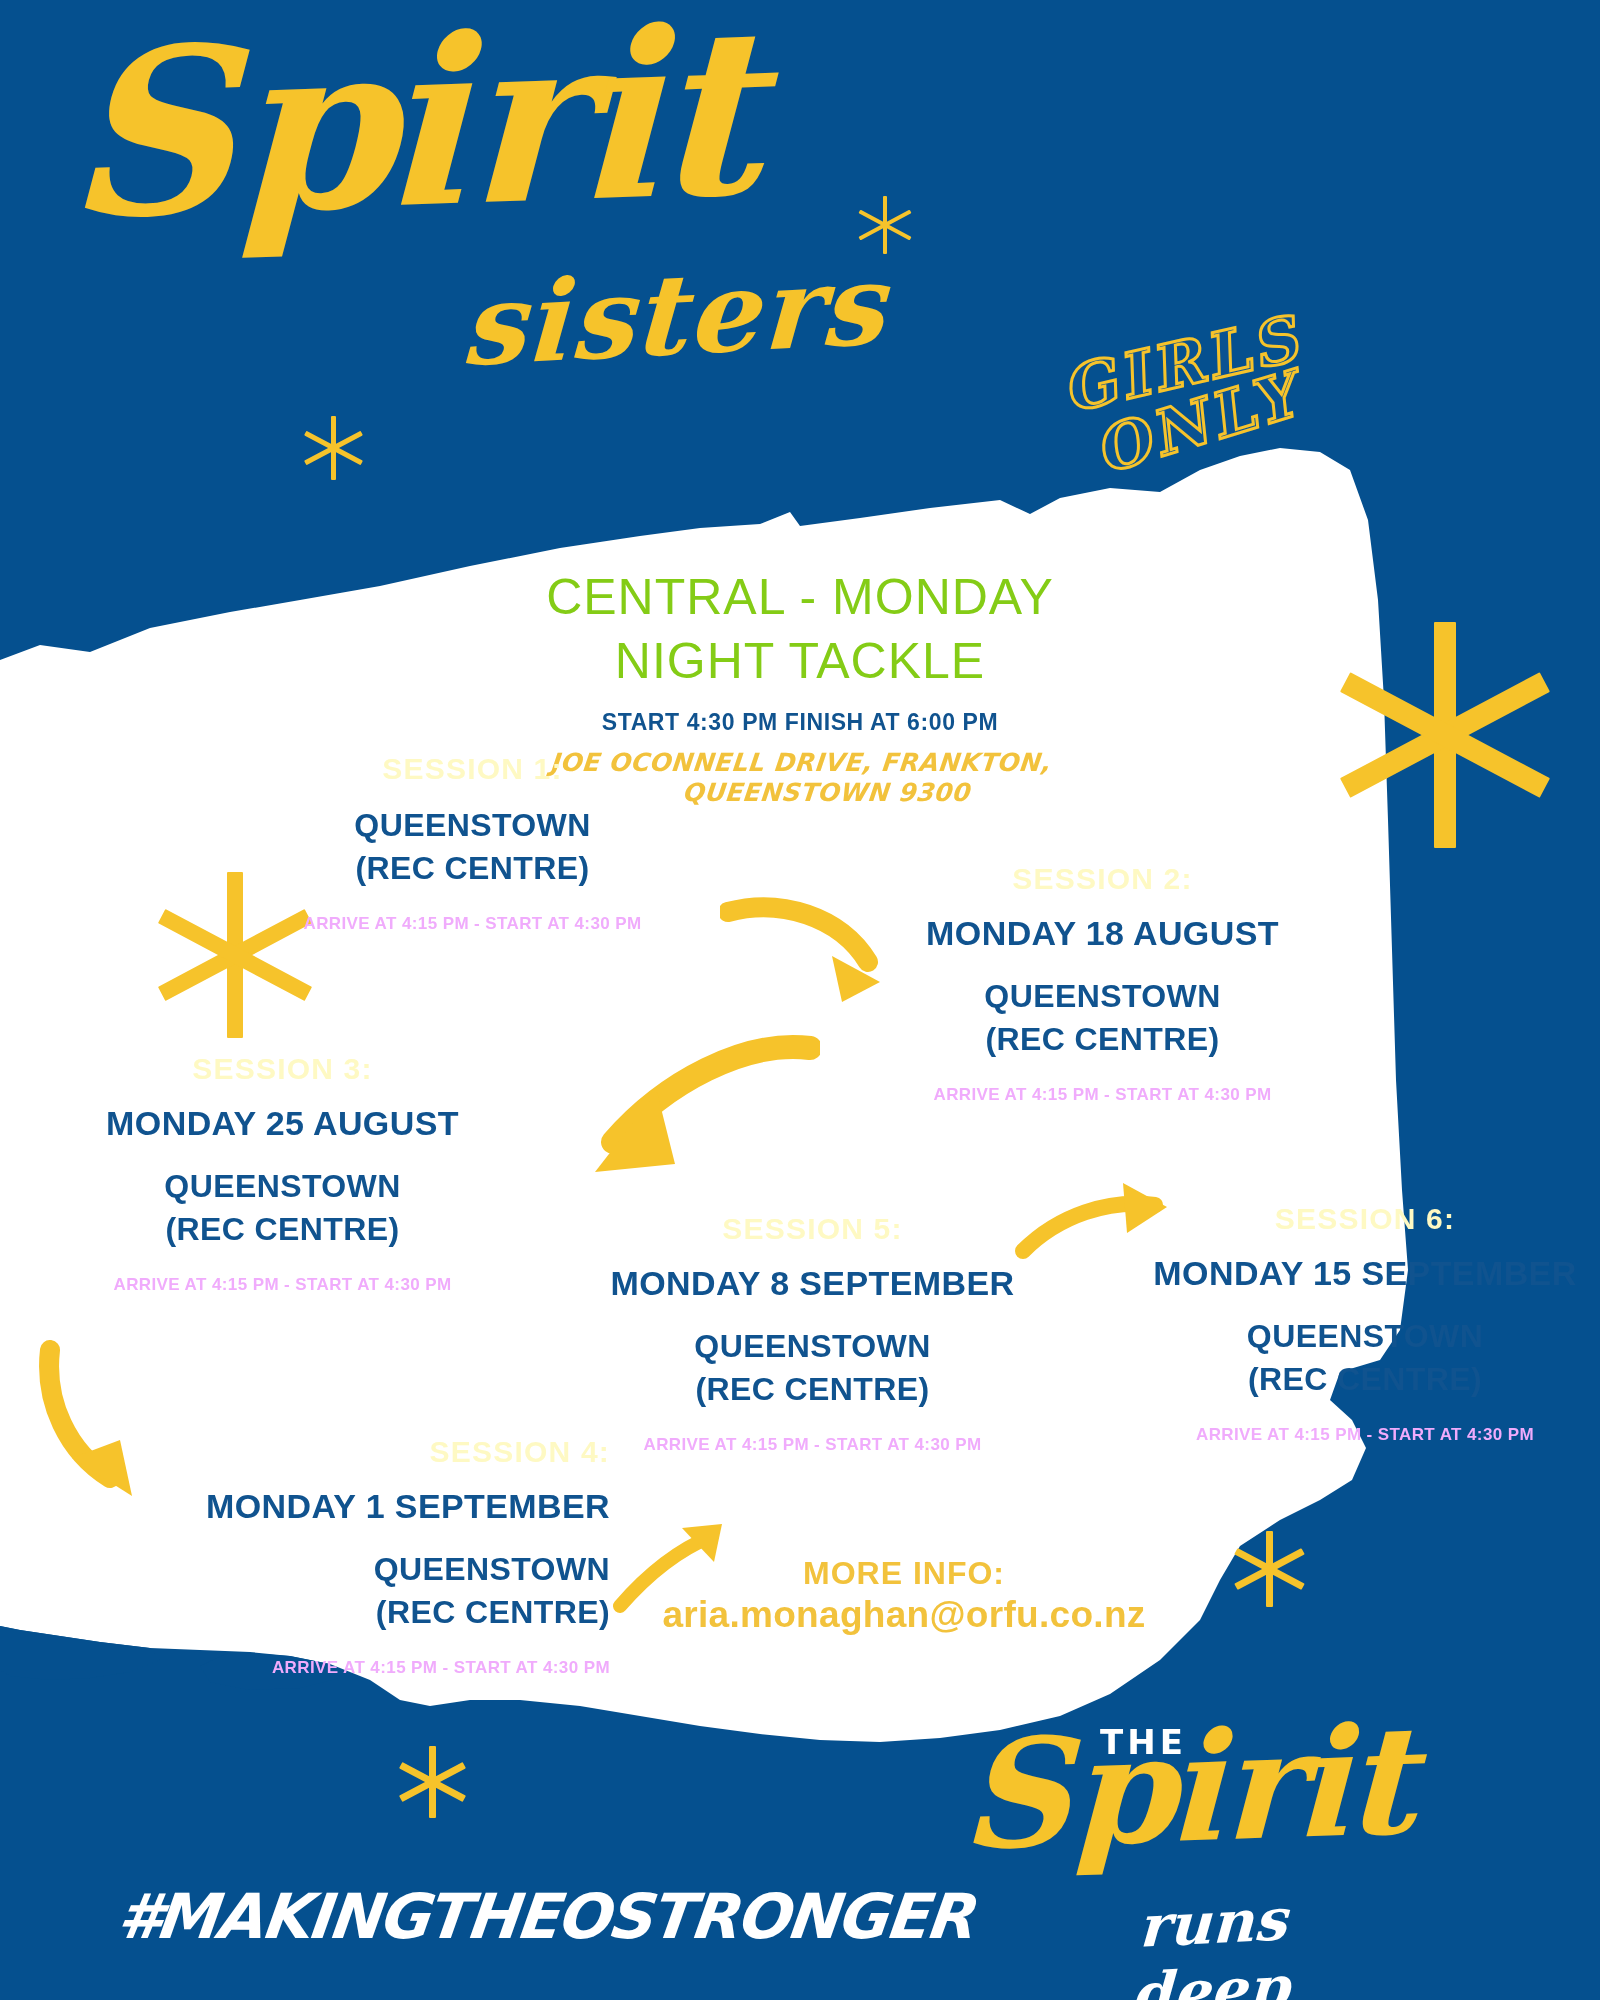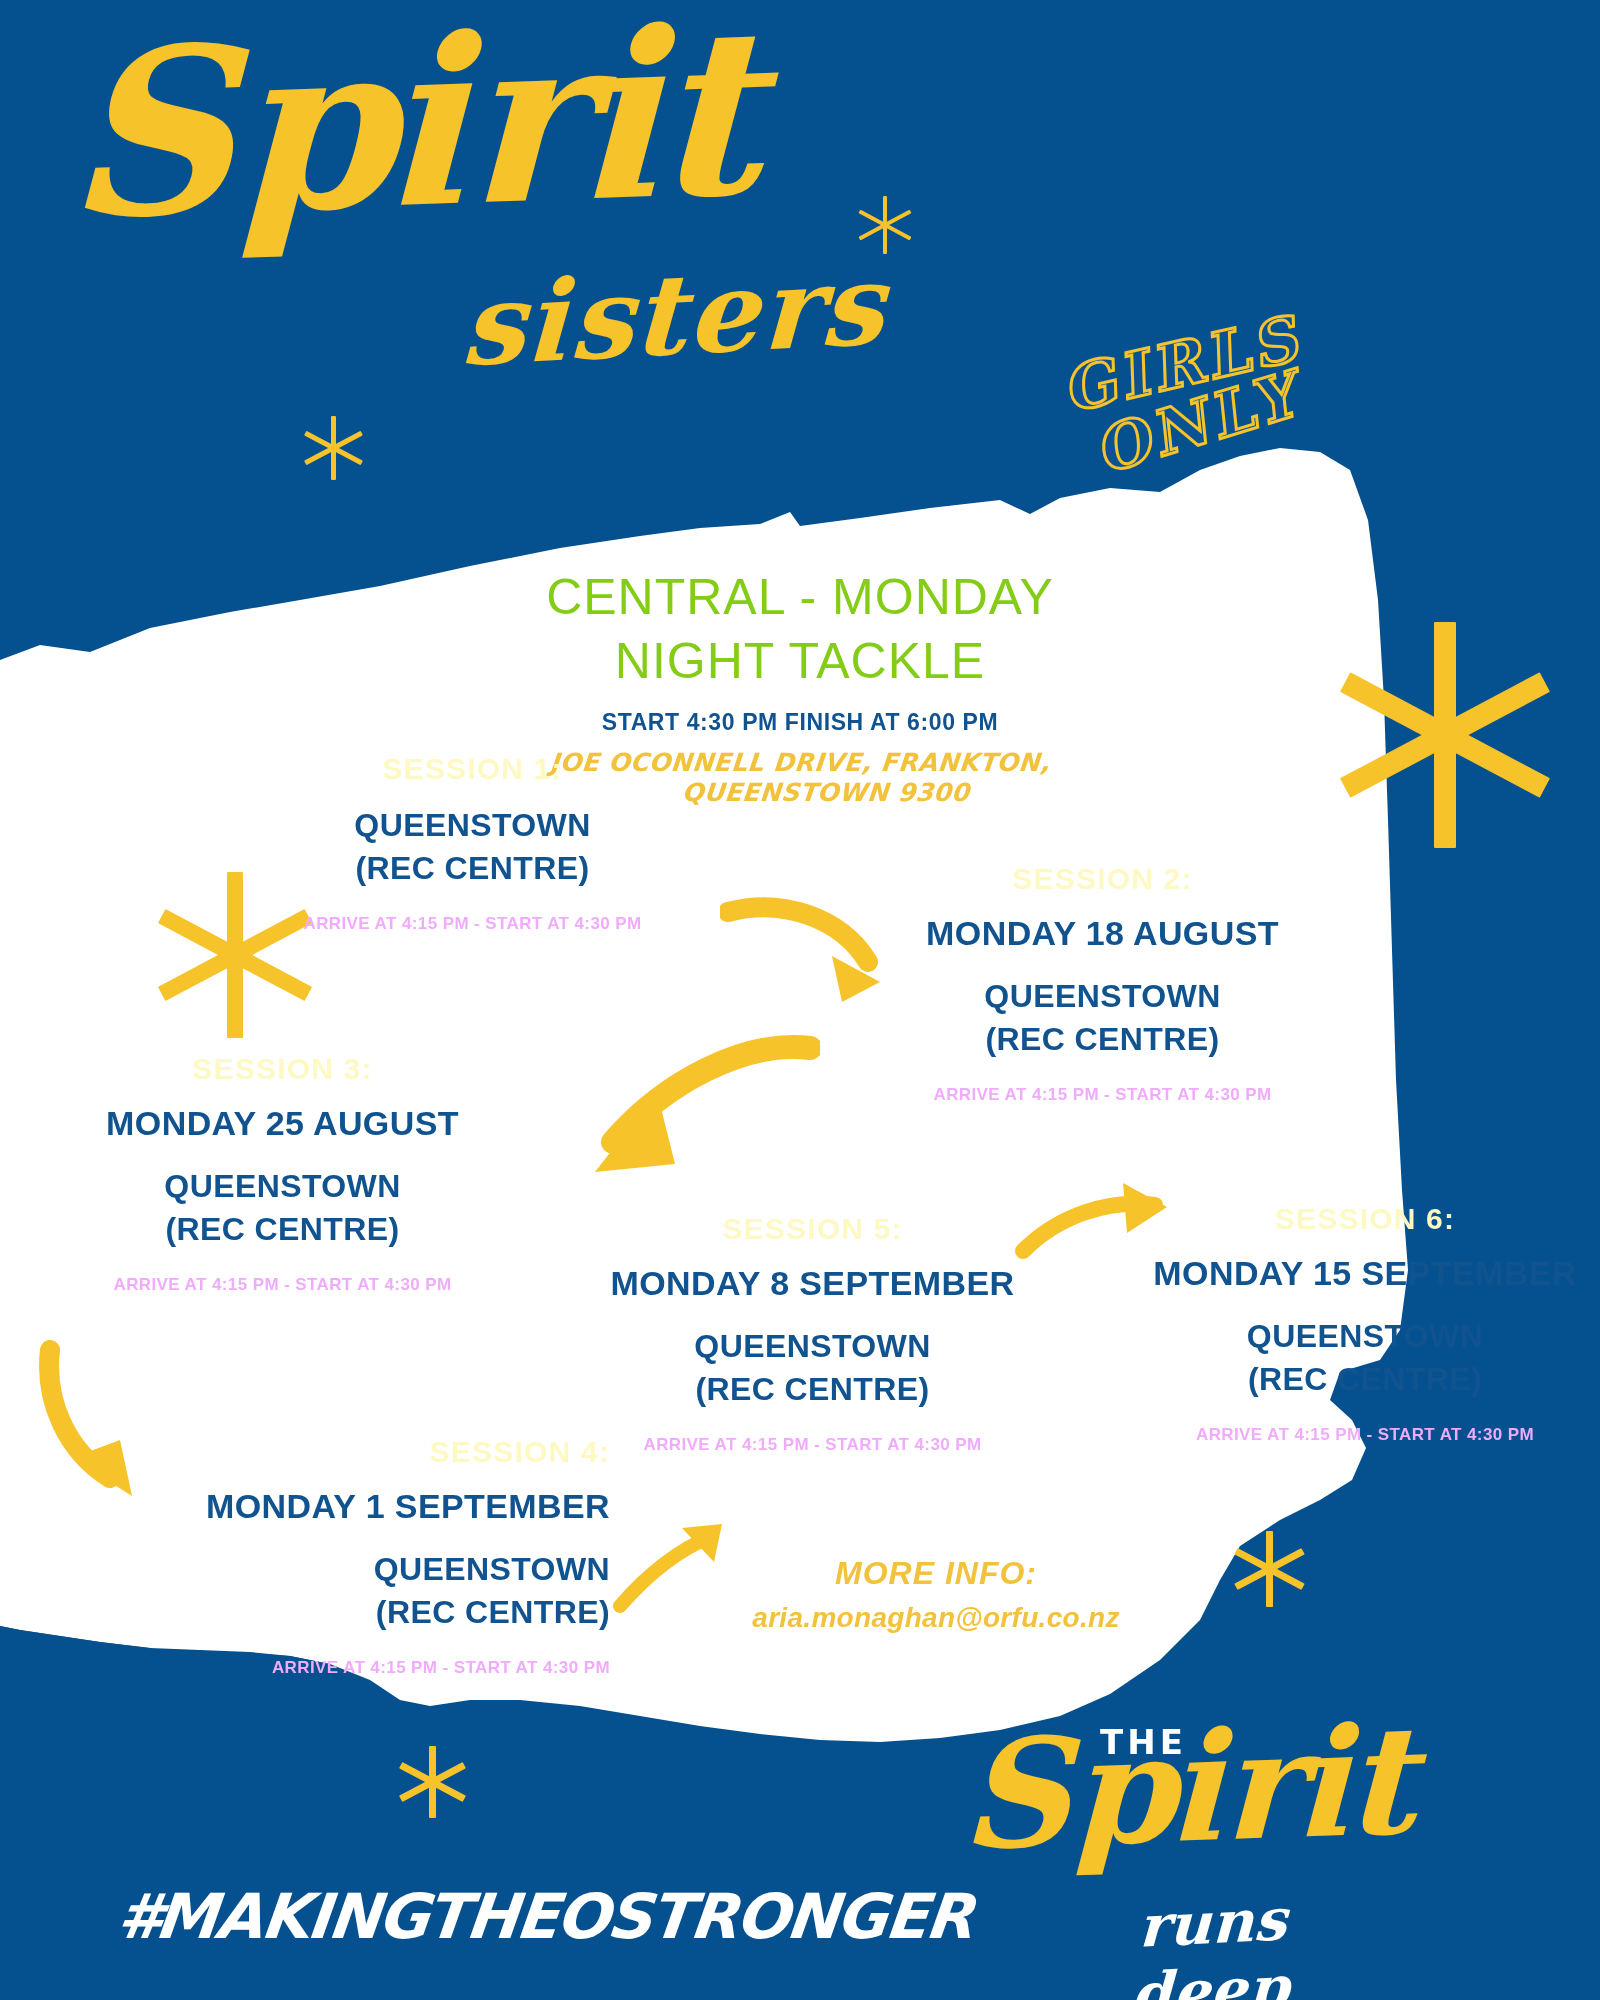--- a/index.html
+++ b/index.html
@@ -102,23 +102,23 @@
   .hdr-addr{
     color:#F2C23C; font-weight:bold; font-style:italic;
     font-family:"DejaVu Sans", sans-serif;
     font-size:25px; line-height:1.2; margin-top:12px;
     letter-spacing:0.5px;
     transform:skewX(-8deg);
   }
   .hdr-addr div:nth-child(2){ margin-left:60px; }
 
   
-  .more-info{ position:absolute; left:656px; top:1555px; width:560px; text-align:center;font-style:italic; }
+  .more-info{ position:absolute; left:624px; top:1555px; width:560px; text-align:center; }
   .mi-label{ color:#F2C23C; font-weight:bold; font-size:32px; letter-spacing:1px; }
-  .mi-mail{ color:#F2C23C; font-weight:bold; font-size:28px; margin-top:10px; letter-spacing:0.3px; }
+  .mi-mail{ color:#F2C23C; font-weight:bold; font-size:37px; margin-top:2px; letter-spacing:0.3px; }
 
   
   .hashtag{
     position:absolute; left:120px; top:1880px;
     font-family:"DejaVu Sans", sans-serif;
     font-weight:bold; font-style:italic;
     font-size:62px; color:#FFFFFF;
     letter-spacing:-2px;
     transform:skewX(-9deg);
   }

